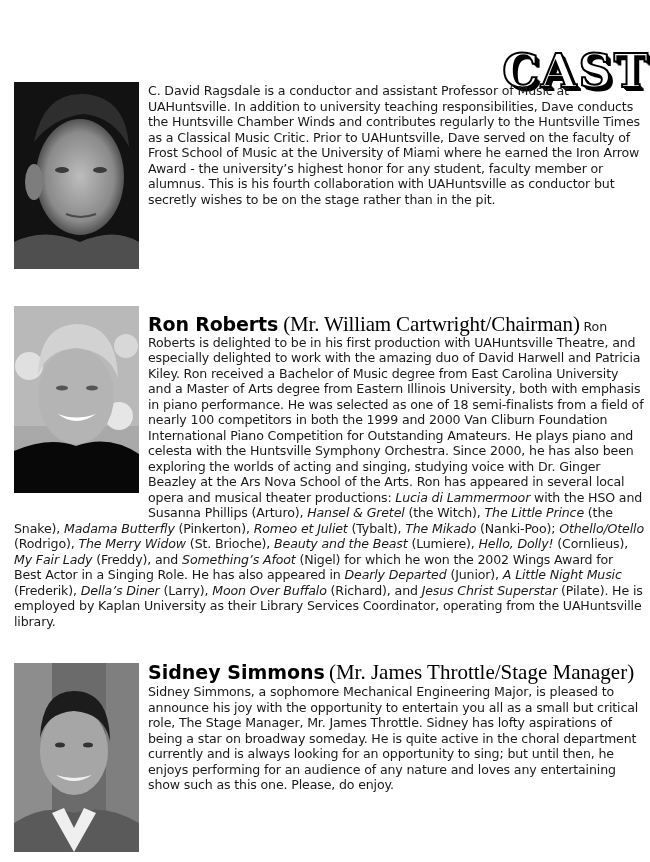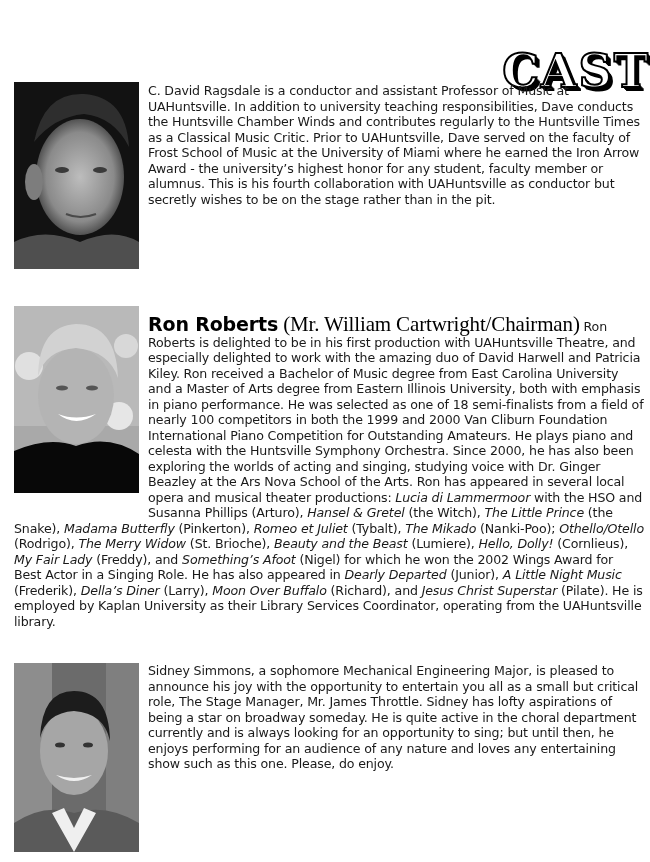--- a/index.html
+++ b/index.html
@@ -82,14 +82,18 @@
     <ellipse cx="60" cy="88" rx="34" ry="44" fill="#a6a6a6"></ellipse>
     <path d="M26 75 Q28 28 60 28 Q95 28 96 78 Q90 50 60 48 Q32 50 26 75Z" fill="#1c1c1c"></path>
     <path d="M42 112 Q60 124 78 112 Q60 118 42 112Z" fill="#f0f0f0"></path>
     <ellipse cx="46" cy="82" rx="5" ry="2.5" fill="#333"></ellipse>
     <ellipse cx="74" cy="82" rx="5" ry="2.5" fill="#333"></ellipse>
     <path d="M0 189 L0 160 Q30 140 60 150 Q92 140 125 160 L125 189Z" fill="#5a5a5a"></path>
     <path d="M38 150 L60 189 L82 150 L70 145 L60 165 L50 145Z" fill="#efefef"></path>
   </svg>
 </div>
 <div class="entry" style="top:663px;">
+  <div class="head">
+    <span class="name">Sidney Simmons</span>
+    <span class="role">(Mr. James Throttle/Stage Manager)</span>
+  </div>
   <div class="body">Sidney Simmons, a sophomore Mechanical Engineering Major, is pleased to announce his joy with the opportunity to entertain you all as a small but critical role, The Stage Manager, Mr. James Throttle. Sidney has lofty aspirations of being a star on broadway someday. He is quite active in the choral department currently and is always looking for an opportunity to sing; but until then, he enjoys performing for an audience of any nature and loves any entertaining show such as this one. Please, do enjoy.</div>
 </div>
 
 </body></html>

